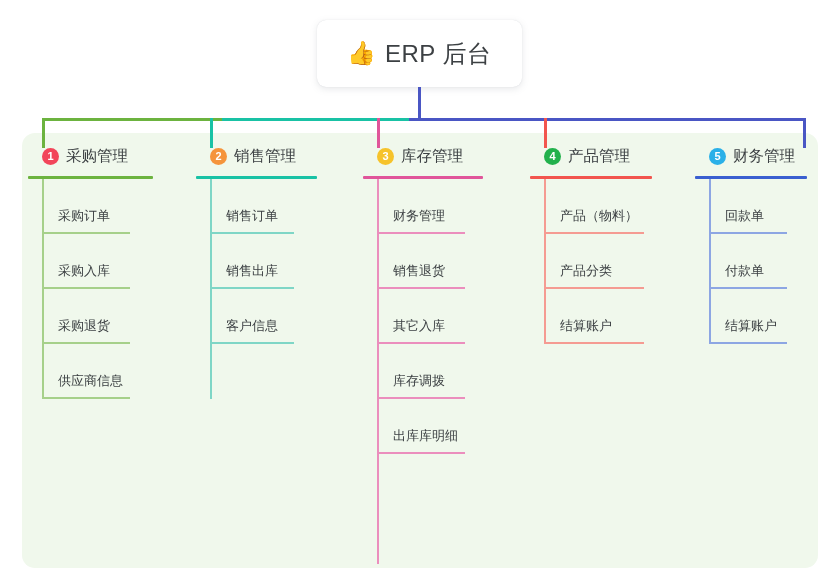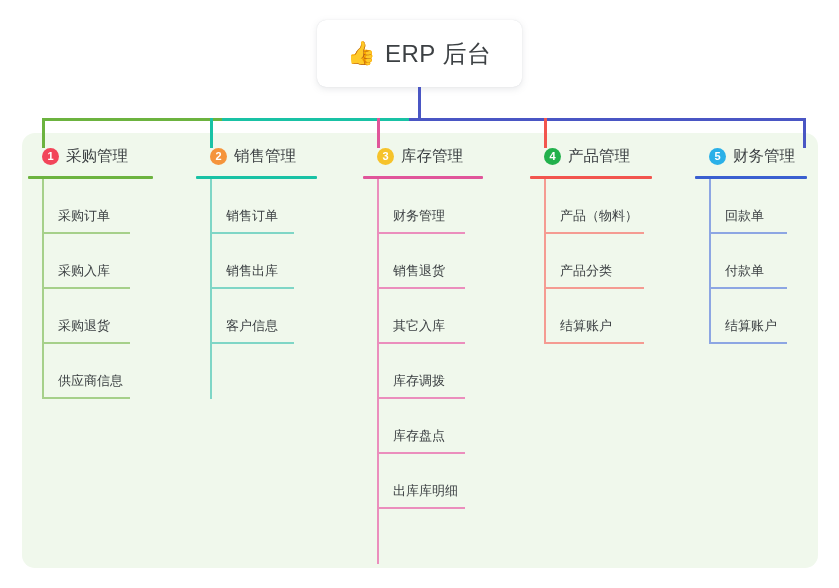--- a/index.html
+++ b/index.html
@@ -200,24 +200,20 @@
           </div>
           <div class="leaf">
             <span class="leaf-label">其它入库</span>
             <div class="leaf-rule" style="width: 88px; background: rgb(235, 142, 189);"></div>
           </div>
           <div class="leaf">
             <span class="leaf-label">库存调拨</span>
             <div class="leaf-rule" style="width: 88px; background: rgb(235, 142, 189);"></div>
           </div>
           <div class="leaf">
-            <span class="leaf-label">库存盘点</span>
-            <div class="leaf-rule" style="width: 88px; background: rgb(235, 142, 189);"></div>
-          </div>
-          <div class="leaf">
             <span class="leaf-label">出库库明细</span>
             <div class="leaf-rule" style="width: 88px; background: rgb(235, 142, 189);"></div>
           </div>
         </div>
       </div>
       <div class="col" style="left: 530px; width: 152px;">
         <div class="col-head">
           <span class="badge" style="background: rgb(34, 177, 76);">4</span>
           <span class="head-label">产品管理</span>
         </div>

